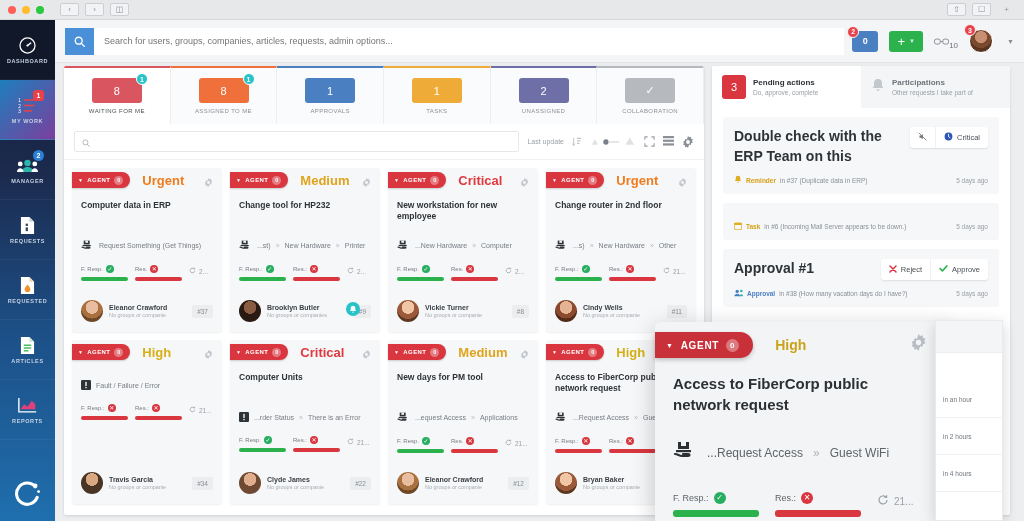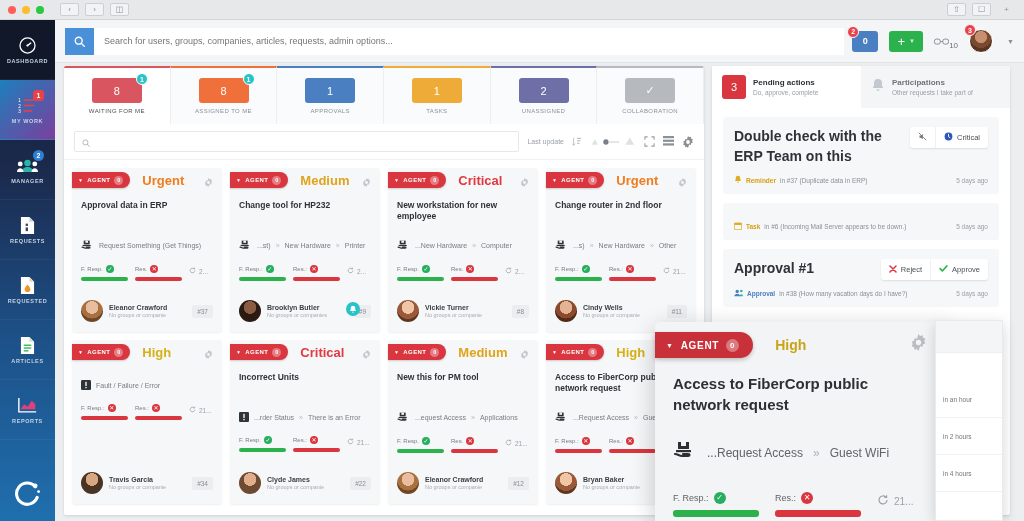--- a/index.html
+++ b/index.html
@@ -512,21 +512,21 @@
                 <span style="font-size:5px">▼</span>
                 <span>AGENT</span>
                 <span class="cnt">0</span>
               </div>
               <span class="prio urgent">Urgent</span>
               <span class="card-gear"><svg width="9" height="9" viewBox="0 0 14 14">
                   <path d="M7 0l1.3 1.6 2-.6.4 2.1 2 .8-1 1.9 1 1.9-2 .8-.4 2.1-2-.6L7 14l-1.3-1.6-2 .6-.4-2.1-2-.8 1-1.9-1-1.9 2-.8.4-2.1 2 .6z" fill="#c3c8ce"></path>
                   <circle cx="7" cy="7" r="2.2" fill="#f6f7f8"></circle>
                 </svg></span>
             </div>
-            <div class="card-title">Approval data in ERP</div>
+            <div class="card-title">Computer data in ERP</div>
             <div class="card-path">
               <span class="path-ico">
                 <svg width="13" height="11" viewBox="0 0 24 20">
                   <rect x="5" y="1" width="11" height="7" fill="#2e3338"></rect>
                   <rect x="8" y="1" width="5" height="4" fill="#f6f7f8"></rect>
                   <path d="M2 13c3 0 4 2 7 2h6c2 0 2-2 0-2h-5" fill="none" stroke="#2e3338" stroke-width="2.2" stroke-linecap="round"></path>
                   <rect x="3" y="9" width="15" height="2.2" fill="#2e3338"></rect>
                 </svg>
               </span>
               <span>Request Something (Get Things)</span>
@@ -821,21 +821,21 @@
                 <span style="font-size:5px">▼</span>
                 <span>AGENT</span>
                 <span class="cnt">0</span>
               </div>
               <span class="prio critical">Critical</span>
               <span class="card-gear"><svg width="9" height="9" viewBox="0 0 14 14">
                   <path d="M7 0l1.3 1.6 2-.6.4 2.1 2 .8-1 1.9 1 1.9-2 .8-.4 2.1-2-.6L7 14l-1.3-1.6-2 .6-.4-2.1-2-.8 1-1.9-1-1.9 2-.8.4-2.1 2 .6z" fill="#c3c8ce"></path>
                   <circle cx="7" cy="7" r="2.2" fill="#f6f7f8"></circle>
                 </svg></span>
             </div>
-            <div class="card-title">Incorrect Units</div>
+            <div class="card-title">Computer Units</div>
             <div class="card-path">
               <span class="path-ico">
                 <svg width="10" height="10" viewBox="0 0 12 12">
                   <rect width="12" height="12" rx="1.5" fill="#2e3338"></rect>
                   <rect x="5.2" y="2.2" width="1.6" height="5" fill="#fff"></rect>
                   <rect x="5.2" y="8.3" width="1.6" height="1.6" fill="#fff"></rect>
                 </svg>
               </span>
               <span>...rder Status</span>
               <span class="path-sep">»</span>
@@ -881,21 +881,21 @@
                 <span style="font-size:5px">▼</span>
                 <span>AGENT</span>
                 <span class="cnt">0</span>
               </div>
               <span class="prio medium">Medium</span>
               <span class="card-gear"><svg width="9" height="9" viewBox="0 0 14 14">
                   <path d="M7 0l1.3 1.6 2-.6.4 2.1 2 .8-1 1.9 1 1.9-2 .8-.4 2.1-2-.6L7 14l-1.3-1.6-2 .6-.4-2.1-2-.8 1-1.9-1-1.9 2-.8.4-2.1 2 .6z" fill="#c3c8ce"></path>
                   <circle cx="7" cy="7" r="2.2" fill="#f6f7f8"></circle>
                 </svg></span>
             </div>
-            <div class="card-title">New this for PM tool</div>
+            <div class="card-title">New days for PM tool</div>
             <div class="card-path">
               <span class="path-ico">
                 <svg width="13" height="11" viewBox="0 0 24 20">
                   <rect x="5" y="1" width="11" height="7" fill="#2e3338"></rect>
                   <rect x="8" y="1" width="5" height="4" fill="#f6f7f8"></rect>
                   <path d="M2 13c3 0 4 2 7 2h6c2 0 2-2 0-2h-5" fill="none" stroke="#2e3338" stroke-width="2.2" stroke-linecap="round"></path>
                   <rect x="3" y="9" width="15" height="2.2" fill="#2e3338"></rect>
                 </svg>
               </span>
               <span>...equest Access</span>

